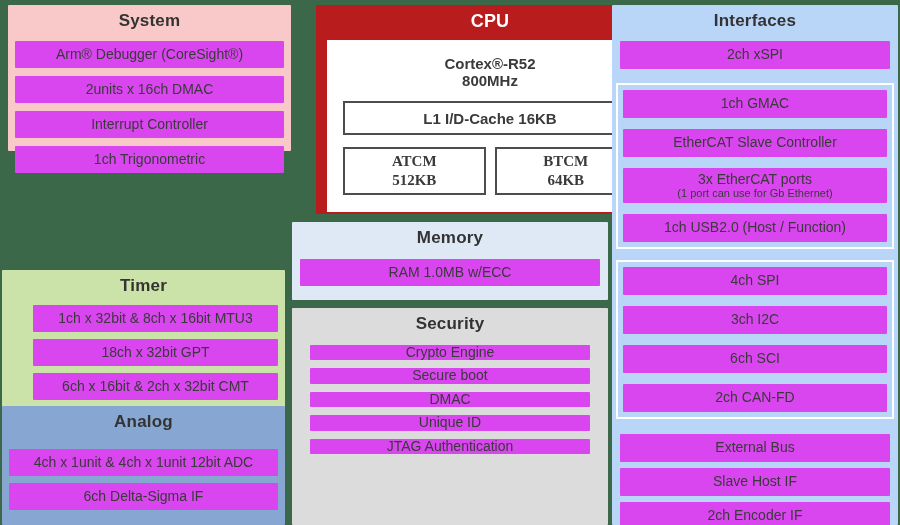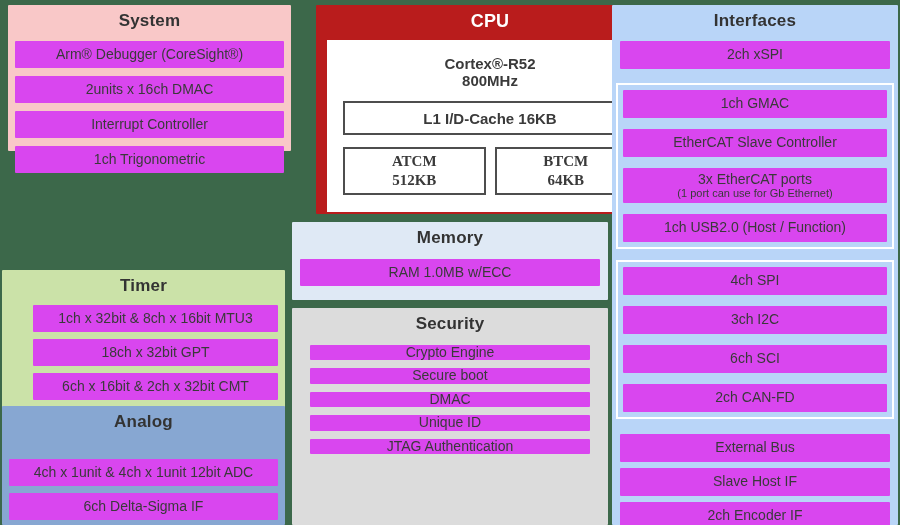--- a/index.html
+++ b/index.html
@@ -24,21 +24,21 @@
     font-size: 14px; color: #3a3a3a; text-align: left; line-height: 1.1;
   }
 
   
   .system    { left: 8px;  top: 5px;   width: 283px; height: 146px; background: #f9c8c8; }
   .timer     { left: 2px;  top: 222px; width: 283px; height: 175px; background: #cbe2a8; margin-top: 48px; }
   .analog    { left: 2px;  top: 406px; width: 283px; height: 119px; background: #87a7d2; }
 
   .stack { display: flex; flex-direction: column; gap: 8px; margin: 4px 7px 0; }
   .timer .stack  { gap: 7px; margin-top: 3px; padding-left: 24px; }
-  .analog .stack { gap: 7px; margin-top: 21px; }
+  .analog .stack { gap: 7px; margin-top: 11px; }
 
   
   .cpu       { left: 292px; top: 5px;   width: 348px; height: 209px; background: #b91c1c; margin-left: 24px; }
   .cpu .hdr  { color: #ffffff; font-size: 18px; }
   .cpu-panel {
     background: #ffffff; margin: 3px 11px 0; height: 172px;
     box-sizing: border-box; text-align: center;
   }
   .cpu-core { font-weight: bold; font-size: 15px; color: #3a3a3a; padding-top: 15px; }
   .cpu-freq { font-weight: bold; font-size: 15px; color: #3a3a3a; }

